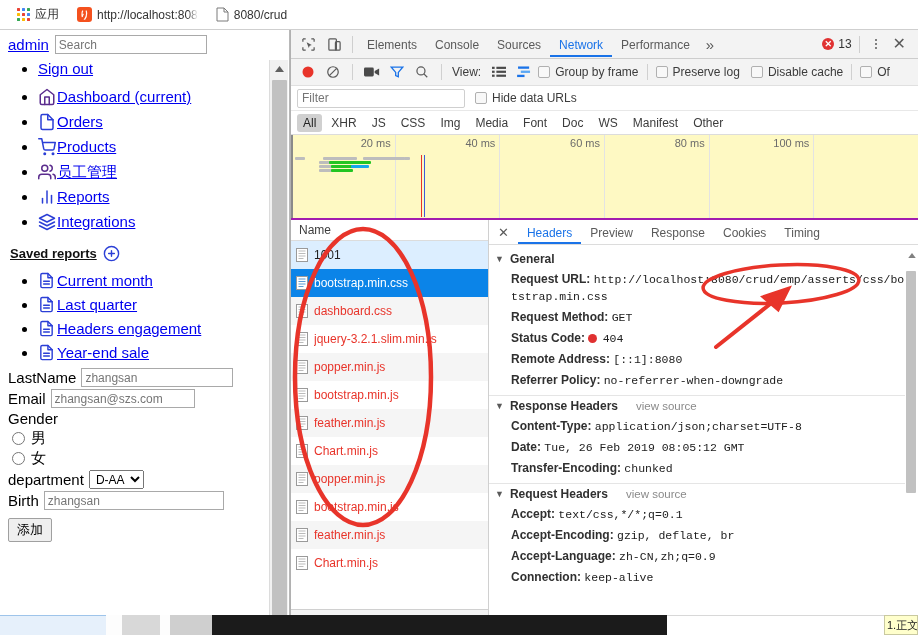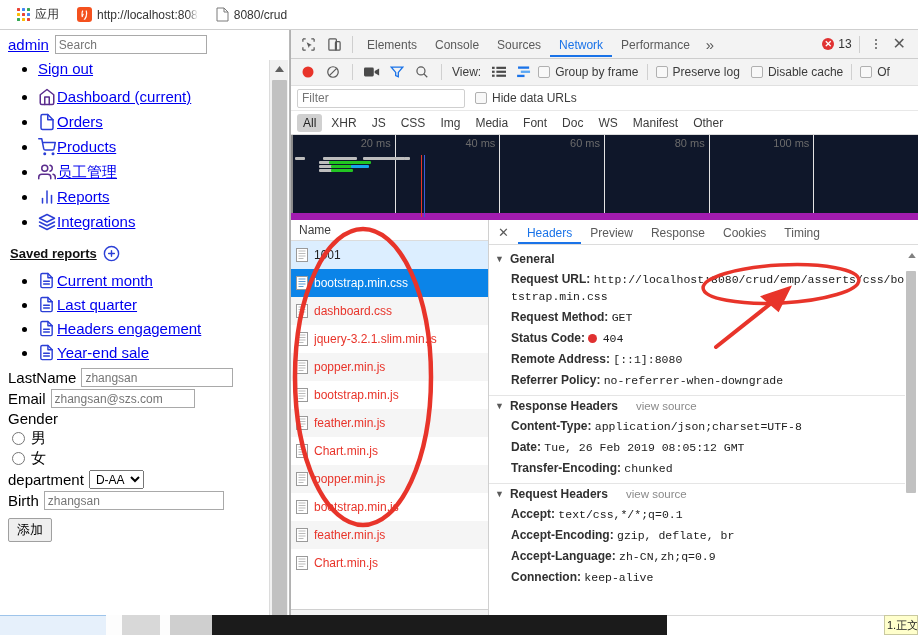--- a/index.html
+++ b/index.html
@@ -125,21 +125,21 @@
   }
 
   .dt-typesbar {
     height: 24px; display:flex; align-items:center; border-bottom: 1px solid #dcdcdc;
     background: #fff; padding: 0 6px; gap: 3px; flex: 0 0 auto;
   }
   .type-pill { font-size: 12px; color: #3c3c3c; padding: 2px 6px; border-radius: 3px; cursor: pointer; }
   .type-pill.active { background: #d0d0d0; color: #222; }
 
   
-  .dt-overview { height: 85px; position: relative; border-bottom: 7px solid #a21caf; background: #0f172a; flex: 0 0 auto; }
+  .dt-overview { height: 85px; position: relative; border-bottom: 2px solid #a21caf; background: #fef9c3; flex: 0 0 auto; }
   .ov-ticks { position: absolute; inset: 0; display: flex; }
   .ov-cell { flex: 1 1 0; border-right: 1px solid #e3e3e3; position: relative; }
   .ov-cell:last-child { border-right: none; }
   .ov-tick-label { position:absolute; right: 4px; top: 2px; font-size: 11px; color: #6b6b6b; }
   .ov-leftedge { position:absolute; left:0; top:0; bottom:0; width: 3px; border-left: 2px solid #8a8a8a; }
   .ov-bars { position: absolute; left: 0; top: 22px; width: 100%; height: 30px; }
   .ov-bar { position: absolute; height: 3px; border-radius: 1px; }
   .ov-line { position: absolute; top: 20px; height: 62px; width: 1px; }
 
   

